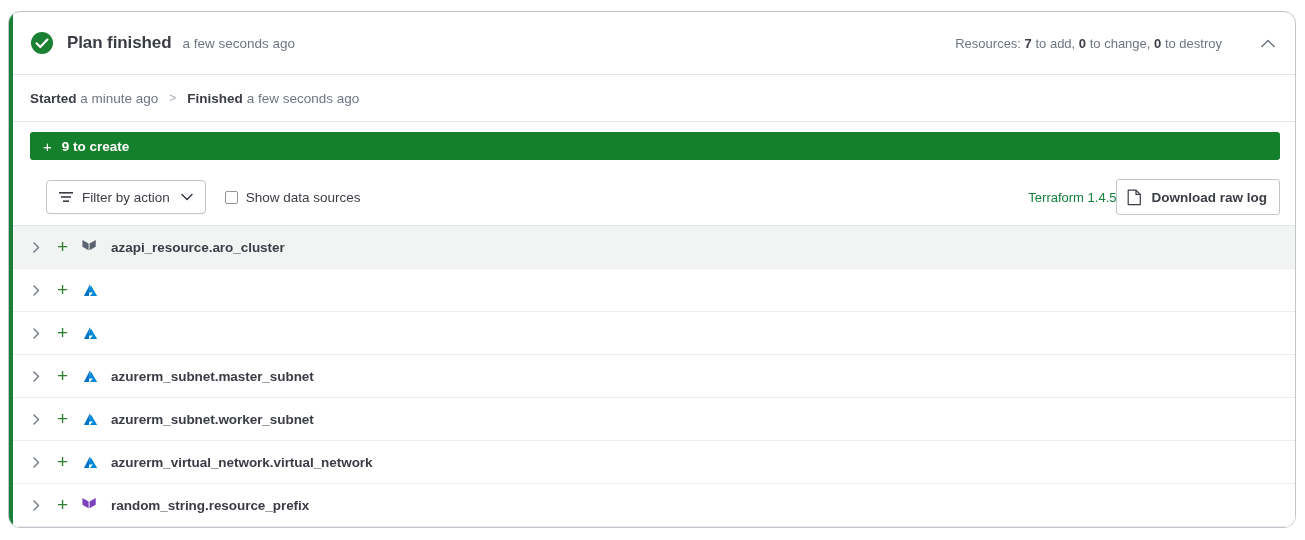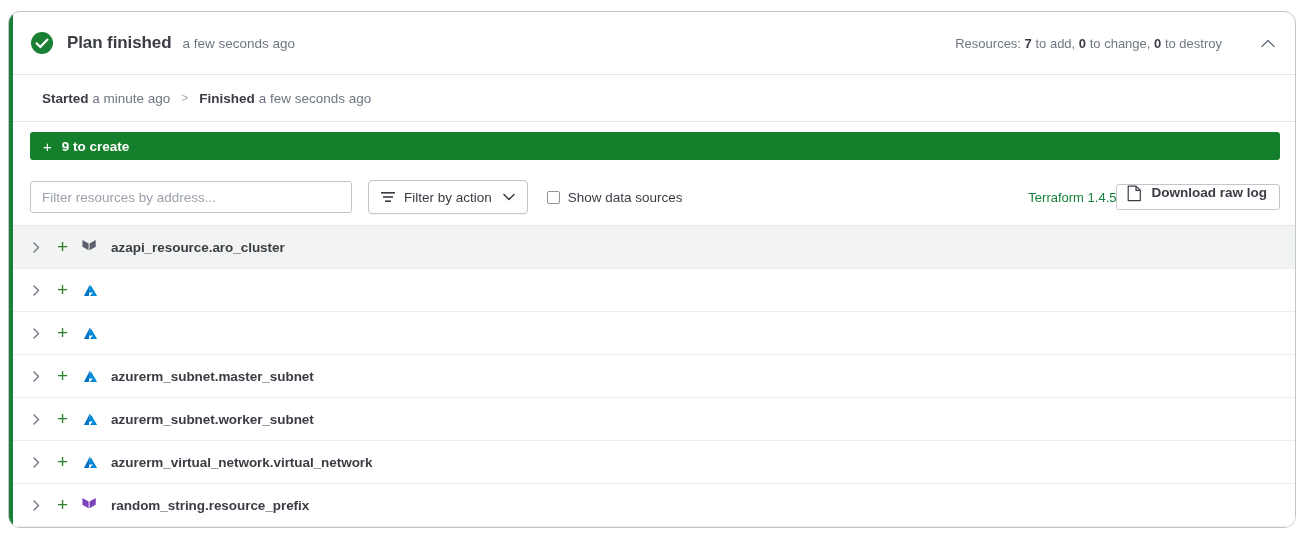--- a/index.html
+++ b/index.html
@@ -86,21 +86,21 @@
     align-items: center;
     justify-content: center;
     cursor: pointer;
   }
 
   
   .breadcrumb-row {
     display: flex;
     align-items: center;
     height: 47px;
-    padding: 0 29px;
+    padding: 0 17px;
     border-bottom: 1px solid #e3e5e8;
     box-sizing: border-box;
     font-size: 13.5px;
     color: #6f7682;
   }
   .crumb { white-space: nowrap; }
   .crumb b {
     color: #3b3d45;
     font-weight: bold;
   }
@@ -195,25 +195,26 @@
   }
   .toolbar-spacer { flex: 1 1 auto; }
   .tf-version {
     font-size: 13px;
     color: #15803d;
     margin-right: 0;
     white-space: nowrap;
     text-align: center;
   }
   .download-btn {
-    height: 26px;
+    height: 36px;
     border: 1px solid #c2c5cb;
     border-radius: 3px;
     background: #ffffff;
     display: flex;
+    align-items: center;
     padding: 0 12px 0 10px;
     font-size: 13.5px;
     font-weight: bold;
     color: #3b3d45;
     cursor: pointer;
     box-sizing: border-box;
   }
   .doc-icon { margin-right: 9px; display: block; }
 
   
@@ -304,21 +305,20 @@
     </div>
 
     <div class="banner-wrap">
       <div class="create-banner">
         <span class="banner-plus">+</span>
         <span>9 to create</span>
       </div>
     </div>
 
     <div class="toolbar">
-      <input class="filter-input" type="text" placeholder="Filter resources by address..." style="">
 
       <div class="action-dropdown">
         <svg class="filter-icon" width="14" height="12" viewBox="0 0 14 12">
           <rect x="0" y="1" width="14" height="1.6" fill="#3b3d45"></rect>
           <rect x="2" y="5.2" width="10" height="1.6" fill="#3b3d45"></rect>
           <rect x="4" y="9.4" width="6" height="1.6" fill="#3b3d45"></rect>
         </svg>
         <span>Filter by action</span>
         <svg class="chevron-down" width="12" height="8" viewBox="0 0 12 8">
           <path d="M1 1.5 L6 6.5 L11 1.5" fill="none" stroke="#3b3d45" stroke-width="1.5" stroke-linecap="round" stroke-linejoin="round"></path>

